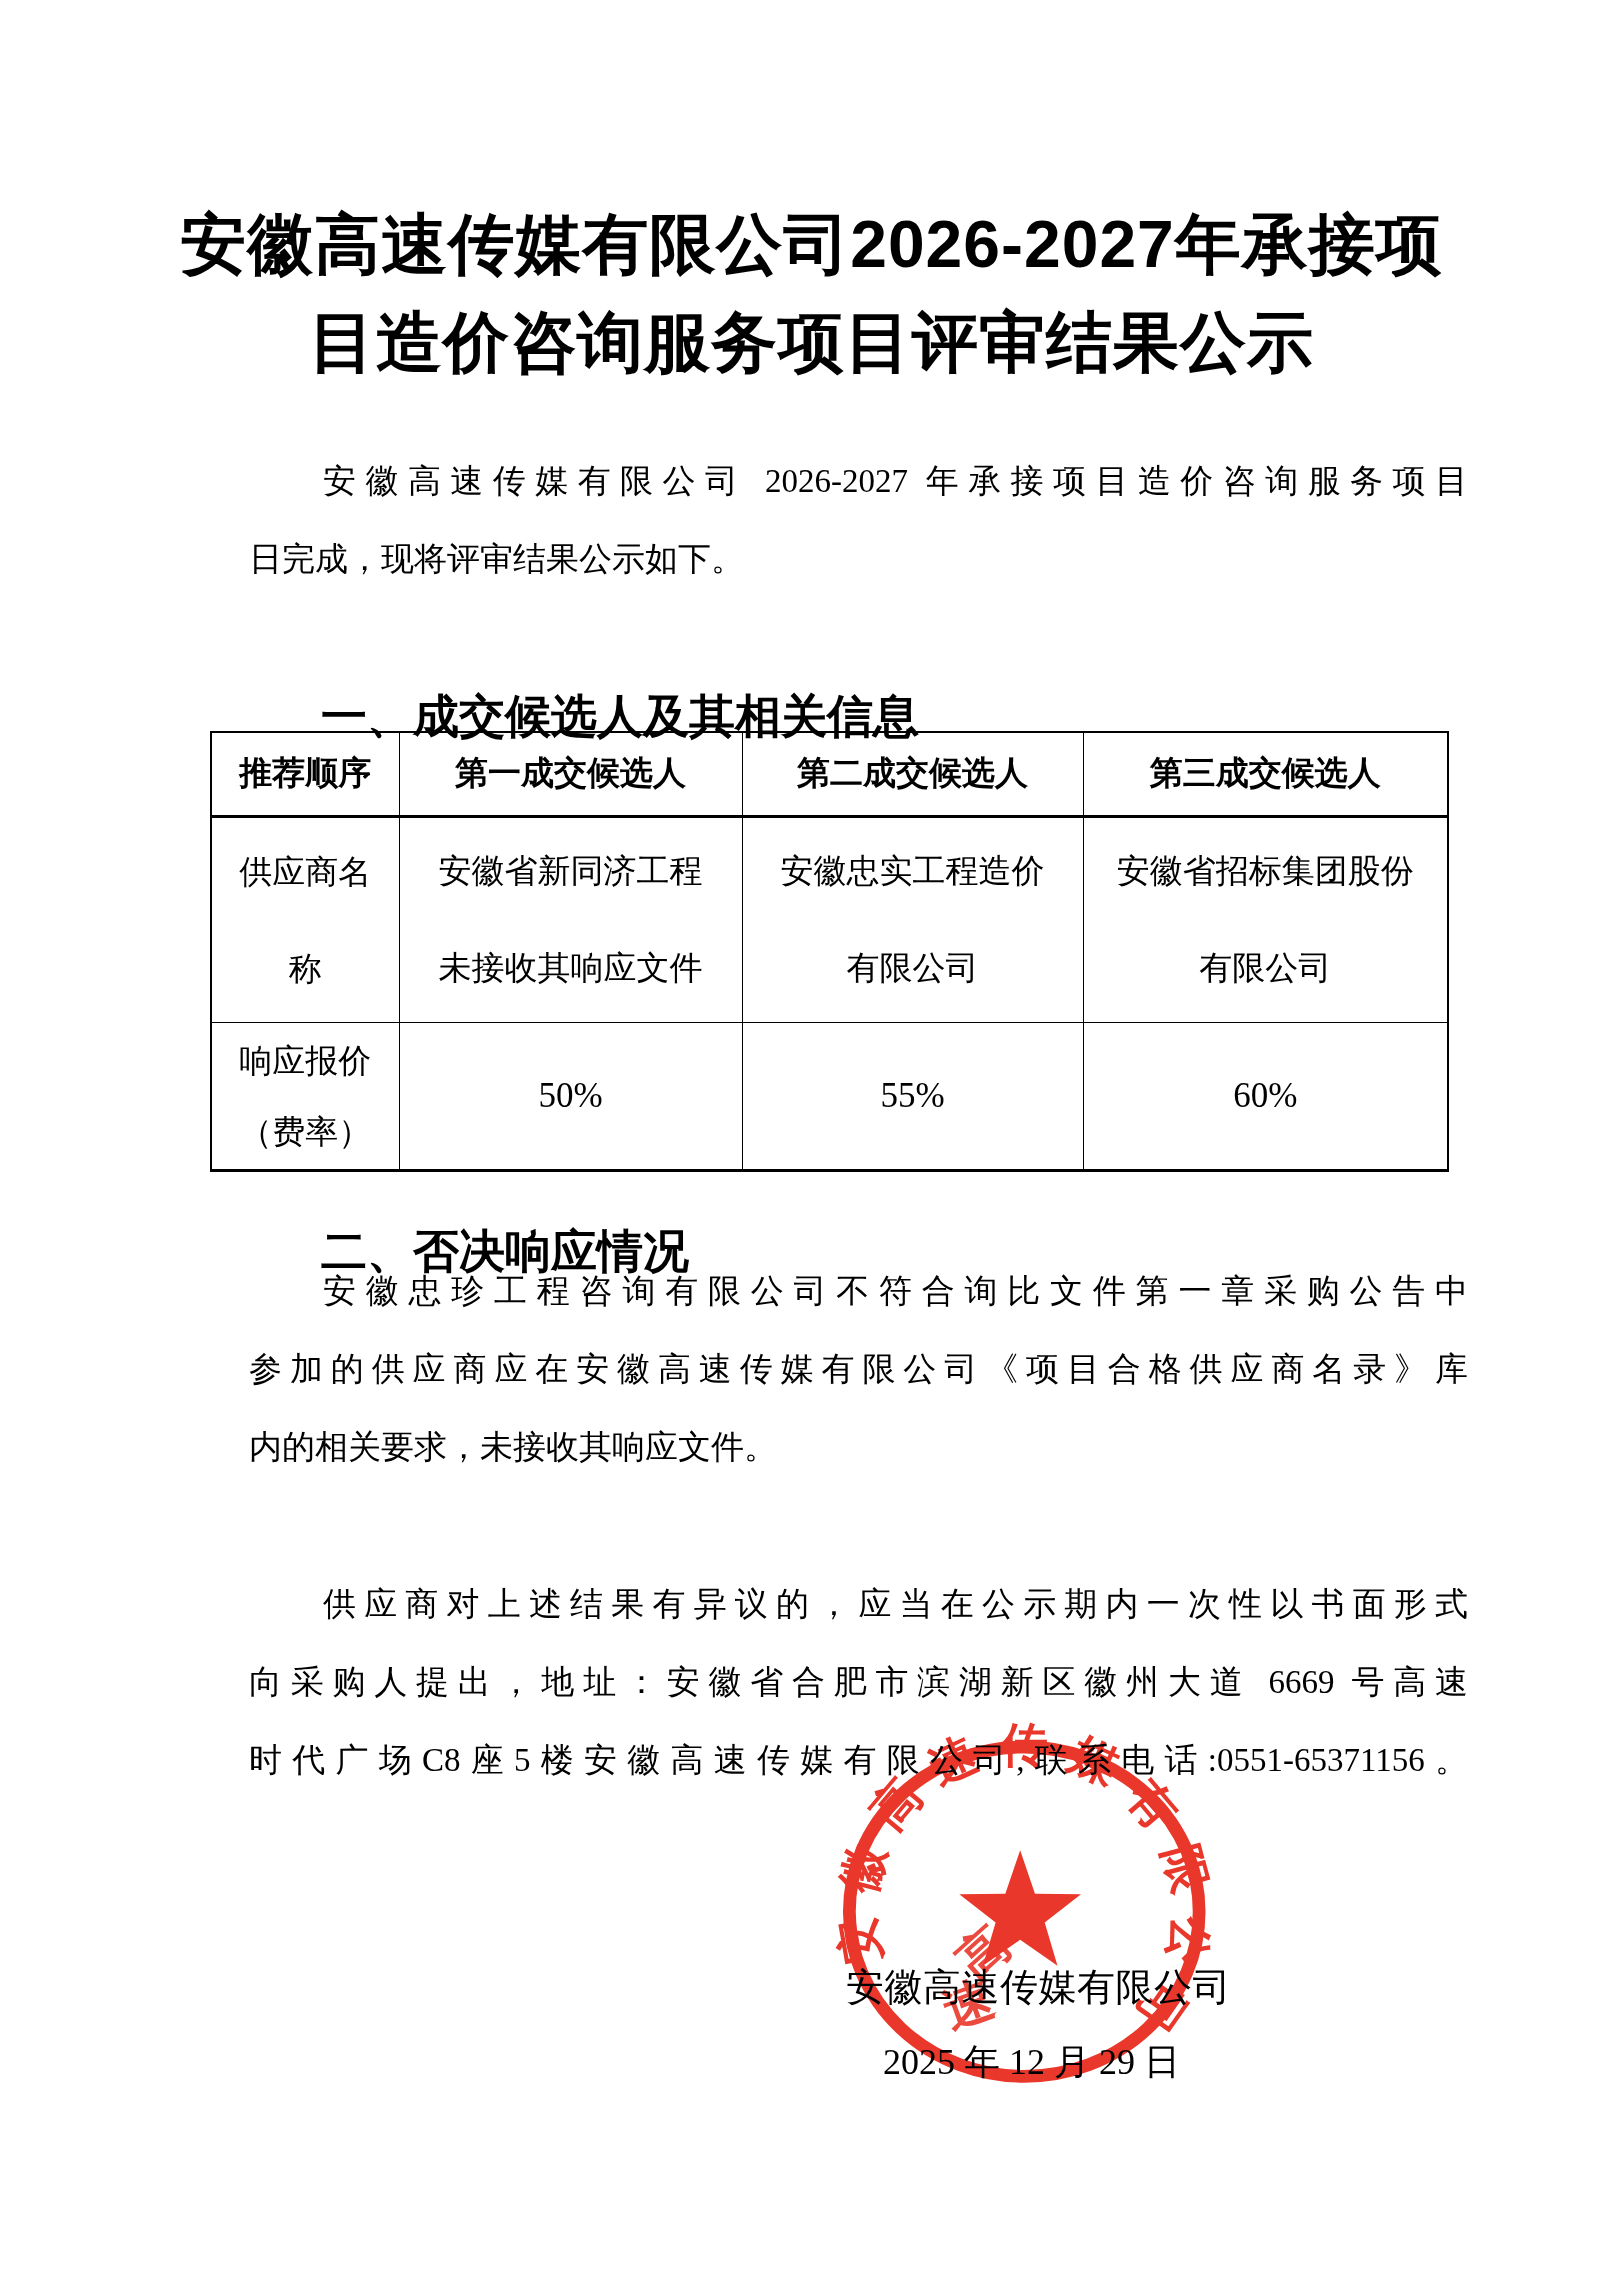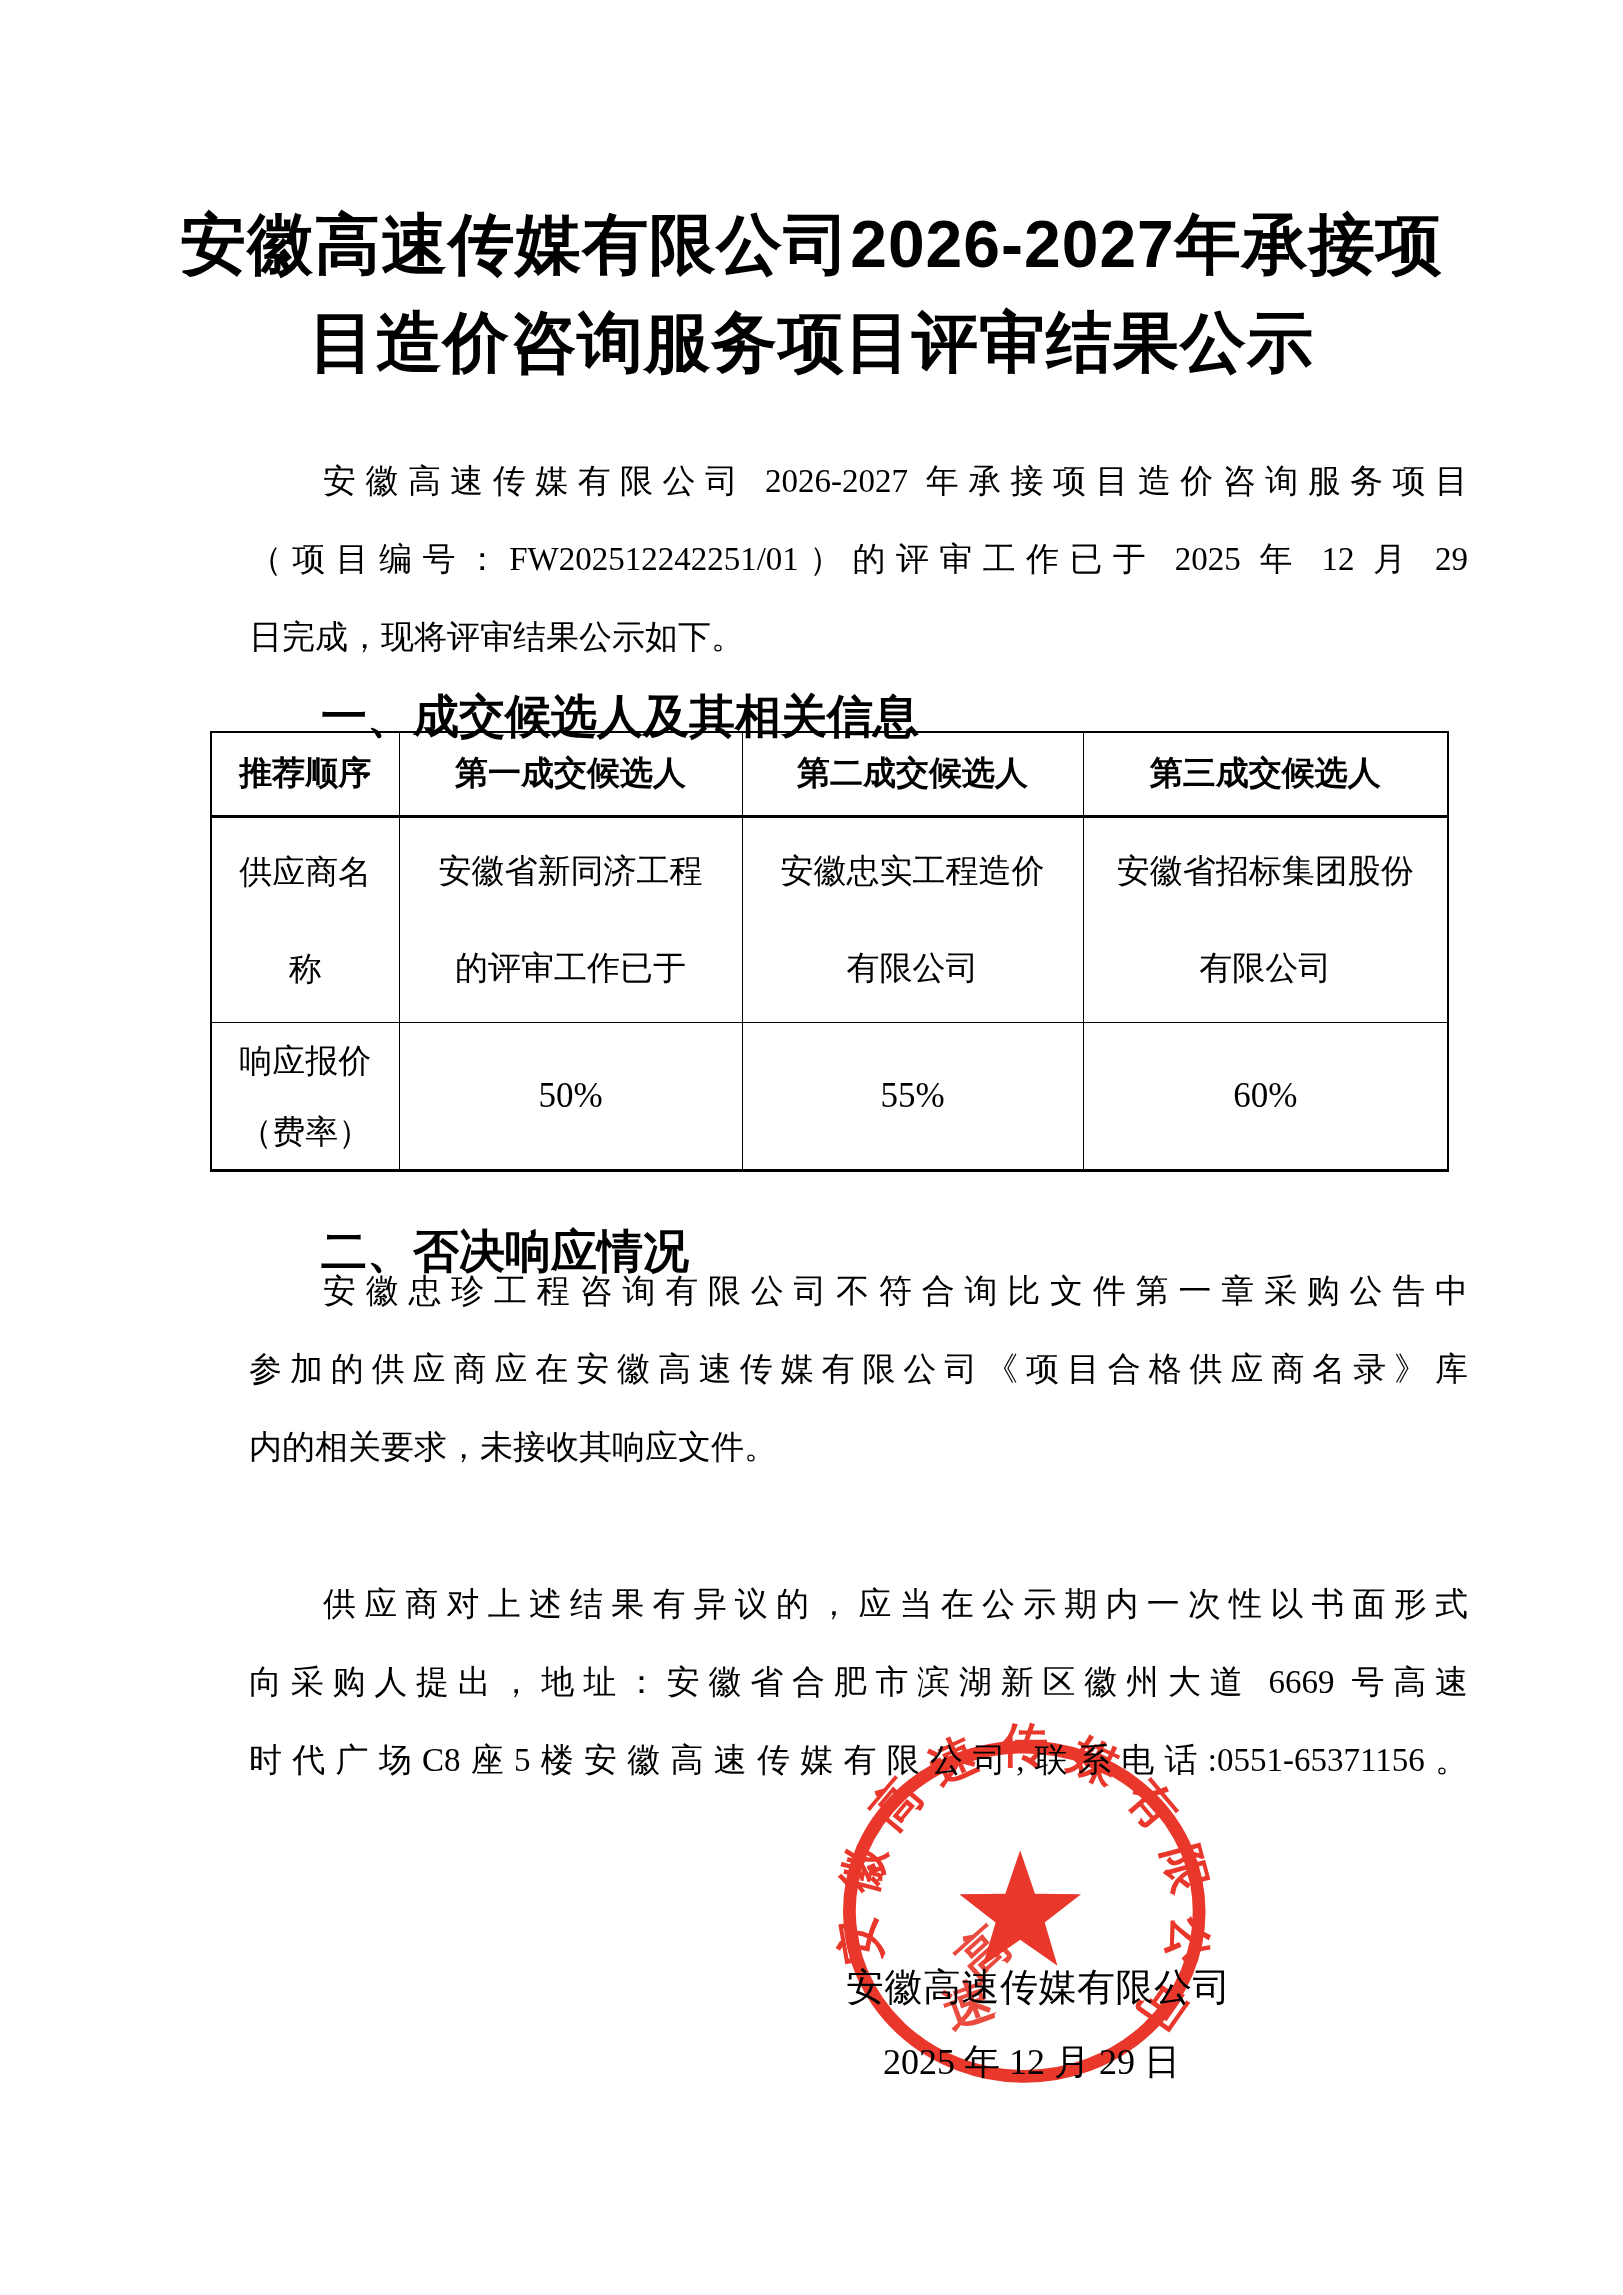--- a/index.html
+++ b/index.html
@@ -97,21 +97,20 @@
 
 <div class="page">
 
   <div class="doc-title">
     <div>安徽高速传媒有限公司2026-2027年承接项</div>
     <div>目造价咨询服务项目评审结果公示</div>
   </div>
 
   <div class="tblock" style="top:442px">
     <span class="line j indent">安徽高速传媒有限公司 2026-2027 年承接项目造价咨询服务项目</span>
-    <span class="line j">（项目编号：FW202512242251/01）的评审工作已于 2025 年 12 月 29</span>
     <span class="line">日完成，现将评审结果公示如下。</span>
   </div>
 
   <div class="heading" style="top:677px">一、成交候选人及其相关信息</div>
 
   <table class="candidates">
     <colgroup>
       <col style="width:188px">
         <col style="width:343px">
         <col style="width:341px">
@@ -121,21 +120,21 @@
         <tr class="hdr">
       <th>推荐顺序</th>
       <th>第一成交候选人</th>
       <th>第二成交候选人</th>
       <th>第三成交候选人</th>
     </tr>
     <tr class="suppliers">
       <td class="rowlabel">供应商名
 称</td>
       <td>安徽省新同济工程
-的评审工作已于</td>
+未接收其响应文件</td>
       <td>安徽忠实工程造价
 有限公司</td>
       <td>安徽省招标集团股份
 有限公司</td>
     </tr>
     <tr class="rates">
       <td class="rowlabel">响应报价
 （费率）</td>
       <td class="val">50%</td>
       <td class="val">55%</td>

